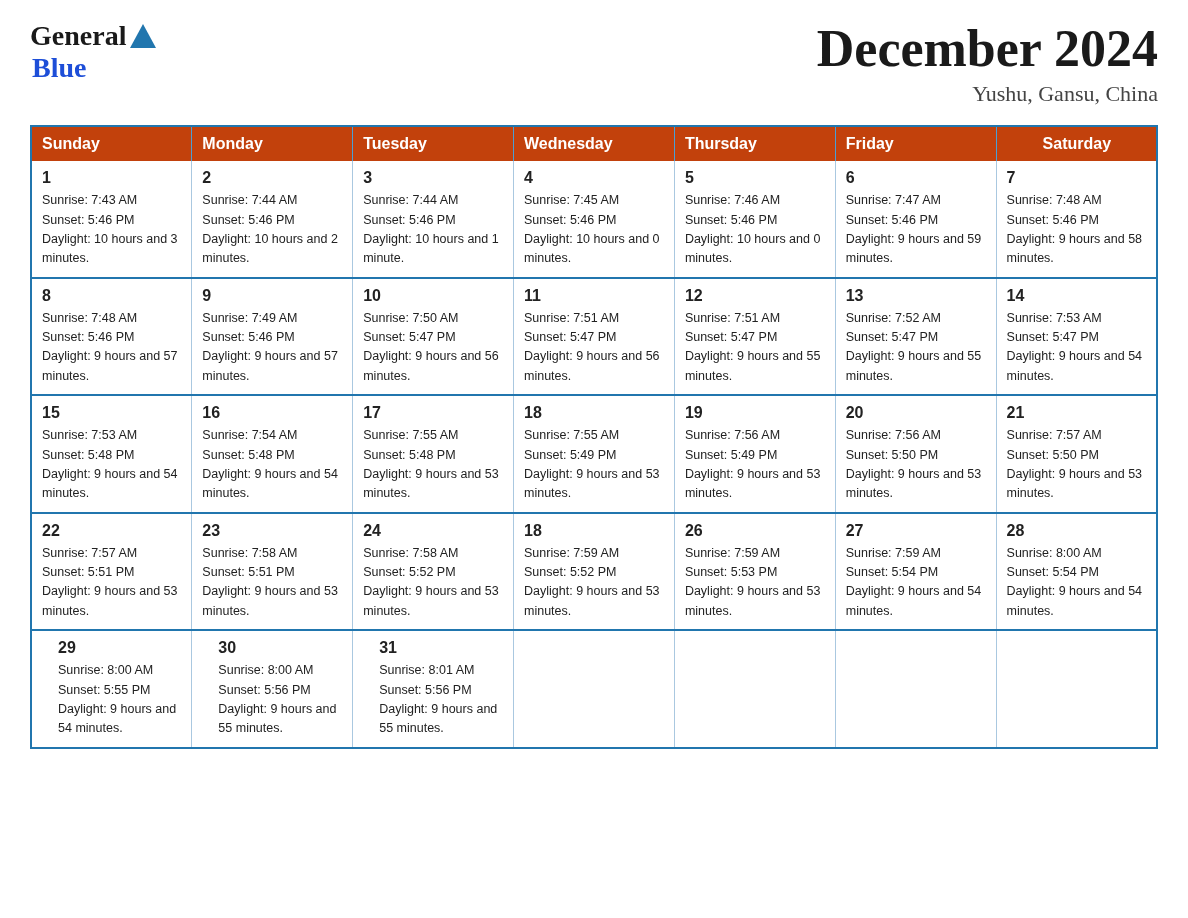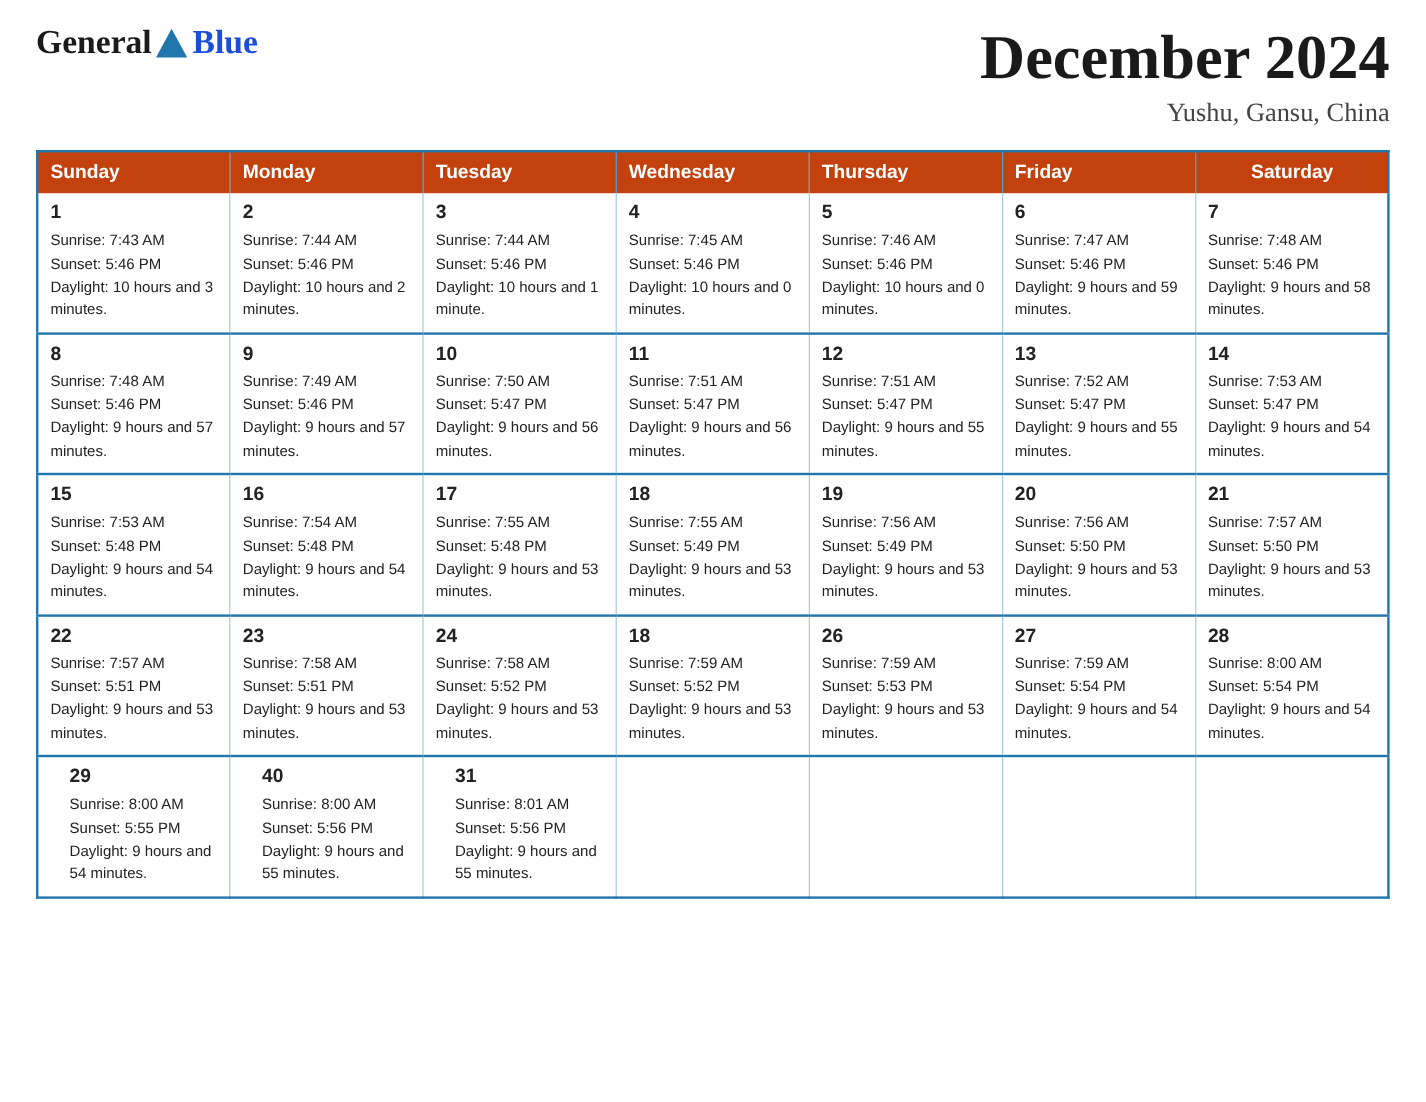--- a/index.html
+++ b/index.html
@@ -17,21 +17,21 @@
       margin-bottom: 18px;
     }
     .logo-text-general {
       font-size: 28px;
       font-weight: bold;
       color: #1a1a1a;
       font-family: Georgia, serif;
     }
     .logo-wrapper {
       display: flex;
-      flex-direction: row;
+      flex-direction: column;
       align-items: flex-start;
       text-align: right;
     }
     .logo-line1 {
       display: flex;
       align-items: center;
     }
     .logo-line2 {
       font-size: 28px;
       font-weight: bold;
@@ -372,21 +372,21 @@
       <tr>
         <td>
           <span class="day-number">29</span>
         <div class="day-info">
           Sunrise: 8:00 AM<br>
           Sunset: 5:55 PM<br>
           Daylight: 9 hours and 54 minutes.
         </div>
         </td>
         <td>
-          <span class="day-number">40</span>
+          <span class="day-number">30</span>
         <div class="day-info">
           Sunrise: 8:00 AM<br>
           Sunset: 5:56 PM<br>
           Daylight: 9 hours and 55 minutes.
         </div>
         </td>
         <td>
           <span class="day-number">31</span>
         <div class="day-info">
           Sunrise: 8:01 AM<br>

